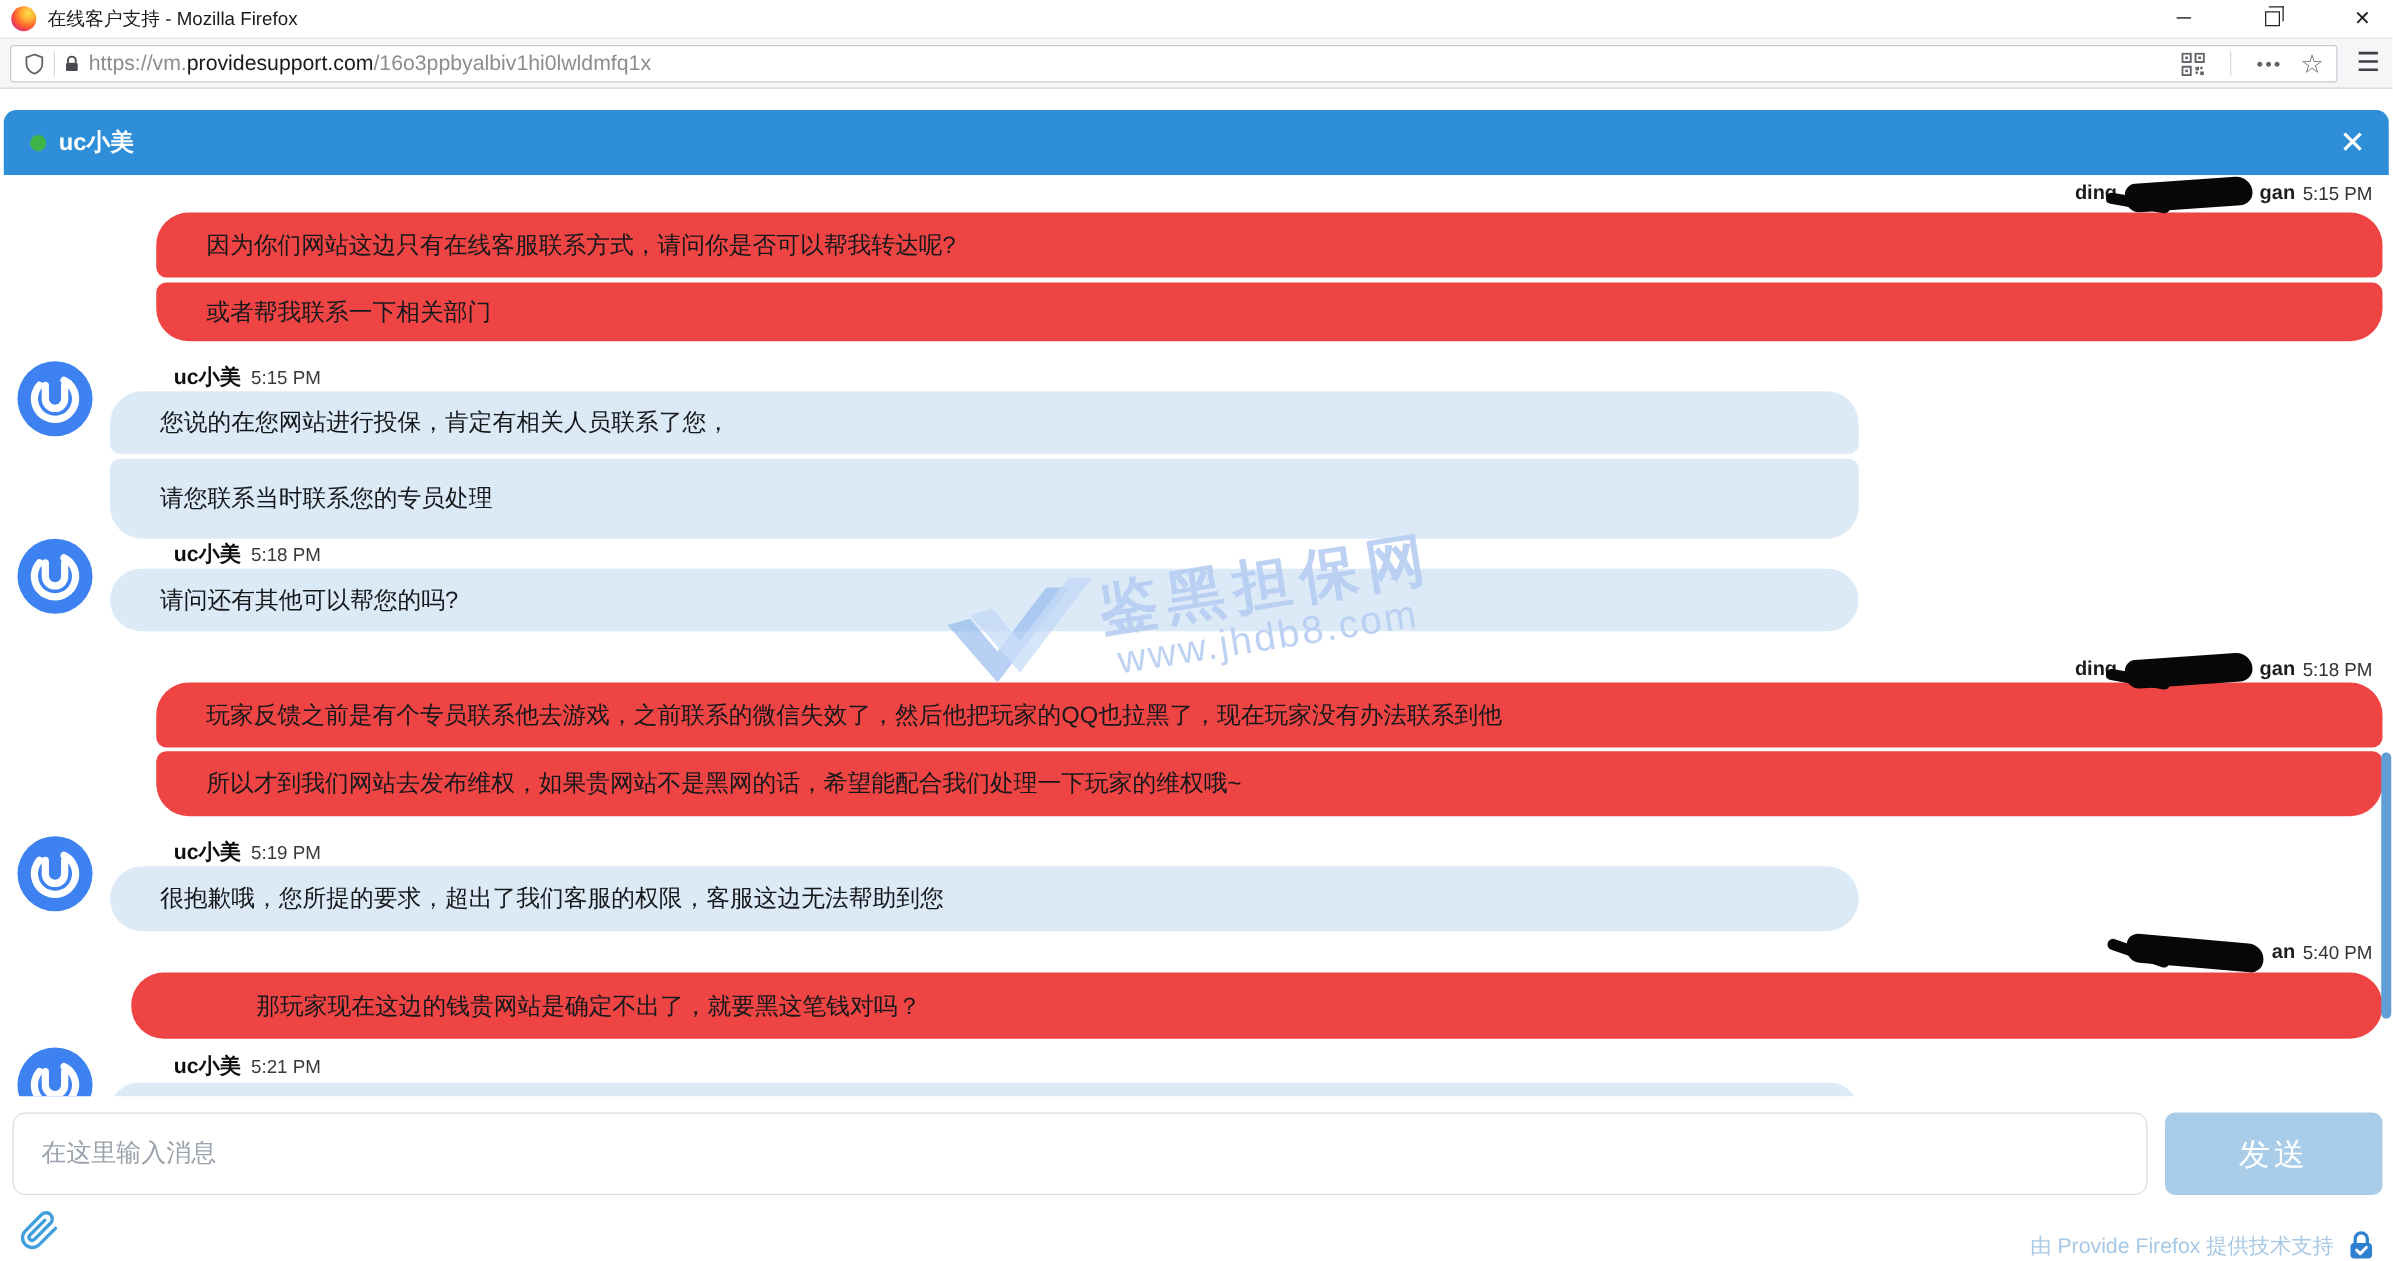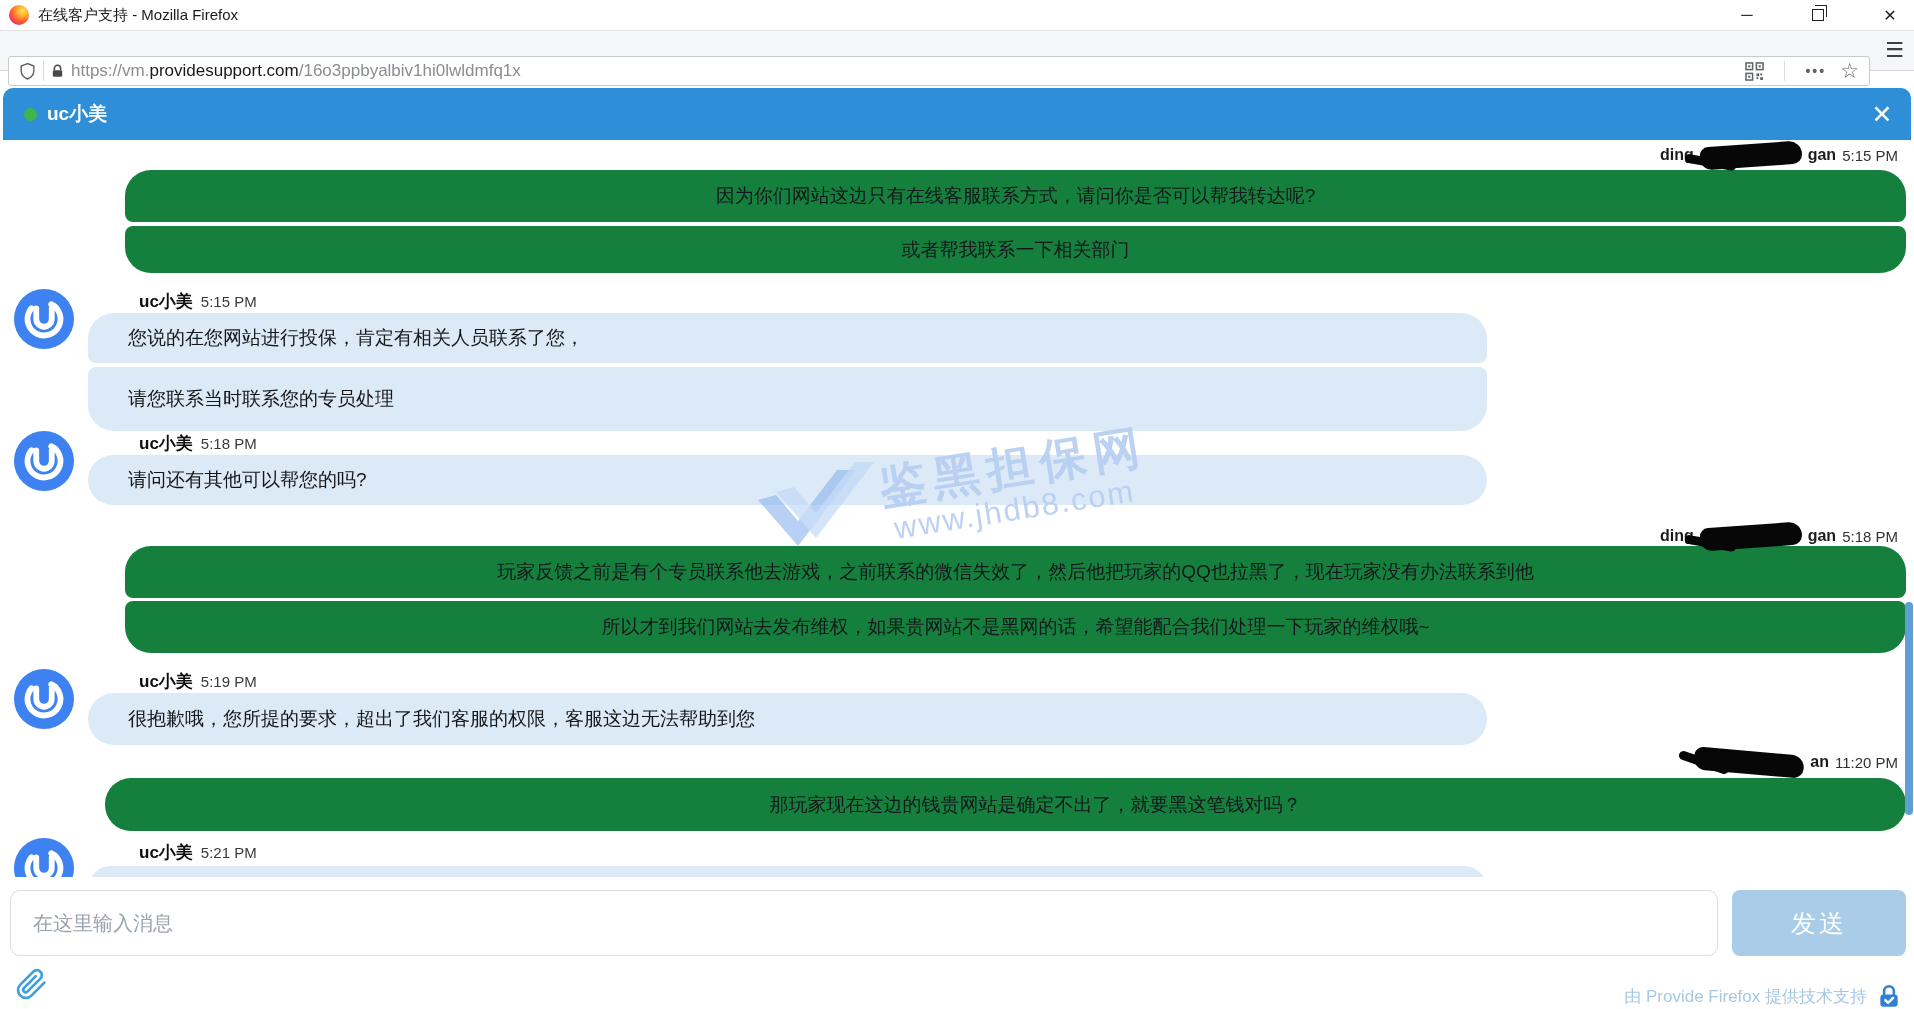--- a/index.html
+++ b/index.html
@@ -15,21 +15,21 @@
   .win-btn { position:absolute; top:0; width:40px; height:30px; display:flex; align-items:center; justify-content:center;
     color:#222; font-size:16px; }
   .btn-min { left:1727px; } .btn-max { left:1798px; } .btn-close { left:1870px; }
   .restore-box { width:12px; height:12px; border:1.4px solid #222; position:relative; }
   .restore-box::before { content:""; position:absolute; left:2px; top:-5px; width:11px; height:11px;
     border:1.4px solid #222; border-left:none; border-bottom:none; }
 
   .toolbar { position:absolute; left:0; top:30px; width:100%; height:41px; background:#f5f6f7;
     border-top:1px solid #e3e4e6; border-bottom:1px solid #d4d6d9; }
   .urlbar { position:absolute; left:8px; top:5px; right:44px; height:30px; background:#fff;
-    border:1px solid #c7cad0; border-radius:3px; display:flex; align-items:center;margin-top:20px; }
+    border:1px solid #c7cad0; border-radius:3px; display:flex; align-items:center; }
   .urlbar .sep { width:1px; height:20px; background:#d9dbde; margin:0 6px; }
   .shield-wrap { margin-left:9px; display:flex; align-items:center; }
   .url-text { font-size:17px; color:#8a8d91; margin-left:6px; white-space:nowrap; }
   .url-text .domain { color:#18191b; }
   .urlbar-right { position:absolute; right:10px; top:0; height:28px; display:flex; align-items:center; gap:14px; }
   .qr-icon,.dots-icon,.star-icon { color:#5f6368; display:flex; align-items:center; }
   .dots-icon { font-size:14px; letter-spacing:2px; font-weight:bold; }
   .star-icon { font-size:21px; }
   .hamburger { position:absolute; right:10px; top:7px; font-size:21px; color:#3c3f43; }
 
@@ -39,21 +39,21 @@
   .status-dot { position:absolute; left:21px; top:20px; width:13px; height:13px; border-radius:50%; background:#3fb549; }
   .chat-title { position:absolute; left:44px; top:13px; font-size:19px; font-weight:bold; color:#fff; }
   .chat-close { position:absolute; right:14px; top:11px; width:30px; height:30px; color:#fff; font-size:25px;
     display:flex; align-items:center; justify-content:center; font-weight:300; }
 
   
   .chat-body { position:absolute; left:0; top:140px; width:1914px; height:737px; background:#fff; overflow:hidden; }
 
   .bubble { position:absolute; display:flex; align-items:center; font-size:19px; color:#15181b;
     padding:0 40px; white-space:nowrap; z-index:1; }
-  .v { background:#15803d; left:125px; right:8px;justify-content:center; }
+  .v { background:#ef4444; left:125px; right:8px; }
   .a { background:#dce9f7; left:88px; width:1399px; }
   .r-top { border-radius:26px 26px 8px 8px; }
   .r-bot { border-radius:8px 8px 26px 26px; }
   .r-all { border-radius:26px; }
   .pad-wide { padding-left:100px; }
 
   .meta-v { position:absolute; right:16px; height:24px; display:flex; align-items:center; gap:6px;
     font-size:16px; color:#1c1c1c; z-index:2; }
   .meta-v b { font-weight:bold; }
   .meta-v .time { font-weight:normal; font-size:15px; color:#333; }
@@ -218,21 +218,21 @@
       <span>uc小美</span><span class="time">5:19 PM</span>
     </div>
     <div class="bubble a r-all" style="top:553px; height:52px;">
       <span>很抱歉哦，您所提的要求，超出了我们客服的权限，客服这边无法帮助到您</span>
     </div>
 
     <div class="meta-v" style="top:610px;">
       <b></b>
       <span class="blob" style="transform:rotate(5deg); width:110px;"></span>
       <b>an</b>
-      <span class="time">11:20 PM</span>
+      <span class="time">5:40 PM</span>
     </div>
     <div class="bubble v r-all pad-wide" style="top:638px; height:53px; left:105px;">
       <span>那玩家现在这边的钱贵网站是确定不出了，就要黑这笔钱对吗？</span>
     </div>
 
     <div class="avatar" style="top:697px;">
       <svg width="62" height="62" viewBox="0 0 64 64">
           <circle cx="32" cy="32" r="31" fill="#3d82f0"></circle>
           <path d="M24 21 v11 a8 8 0 0 0 16 0 v-11" fill="none" stroke="#fff" stroke-width="6" stroke-linecap="round"></path>
           <circle cx="32" cy="32" r="17" fill="none" stroke="#fff" stroke-width="6" stroke-linecap="round" stroke-dasharray="84 23" transform="rotate(-64 32 32)"></circle>

